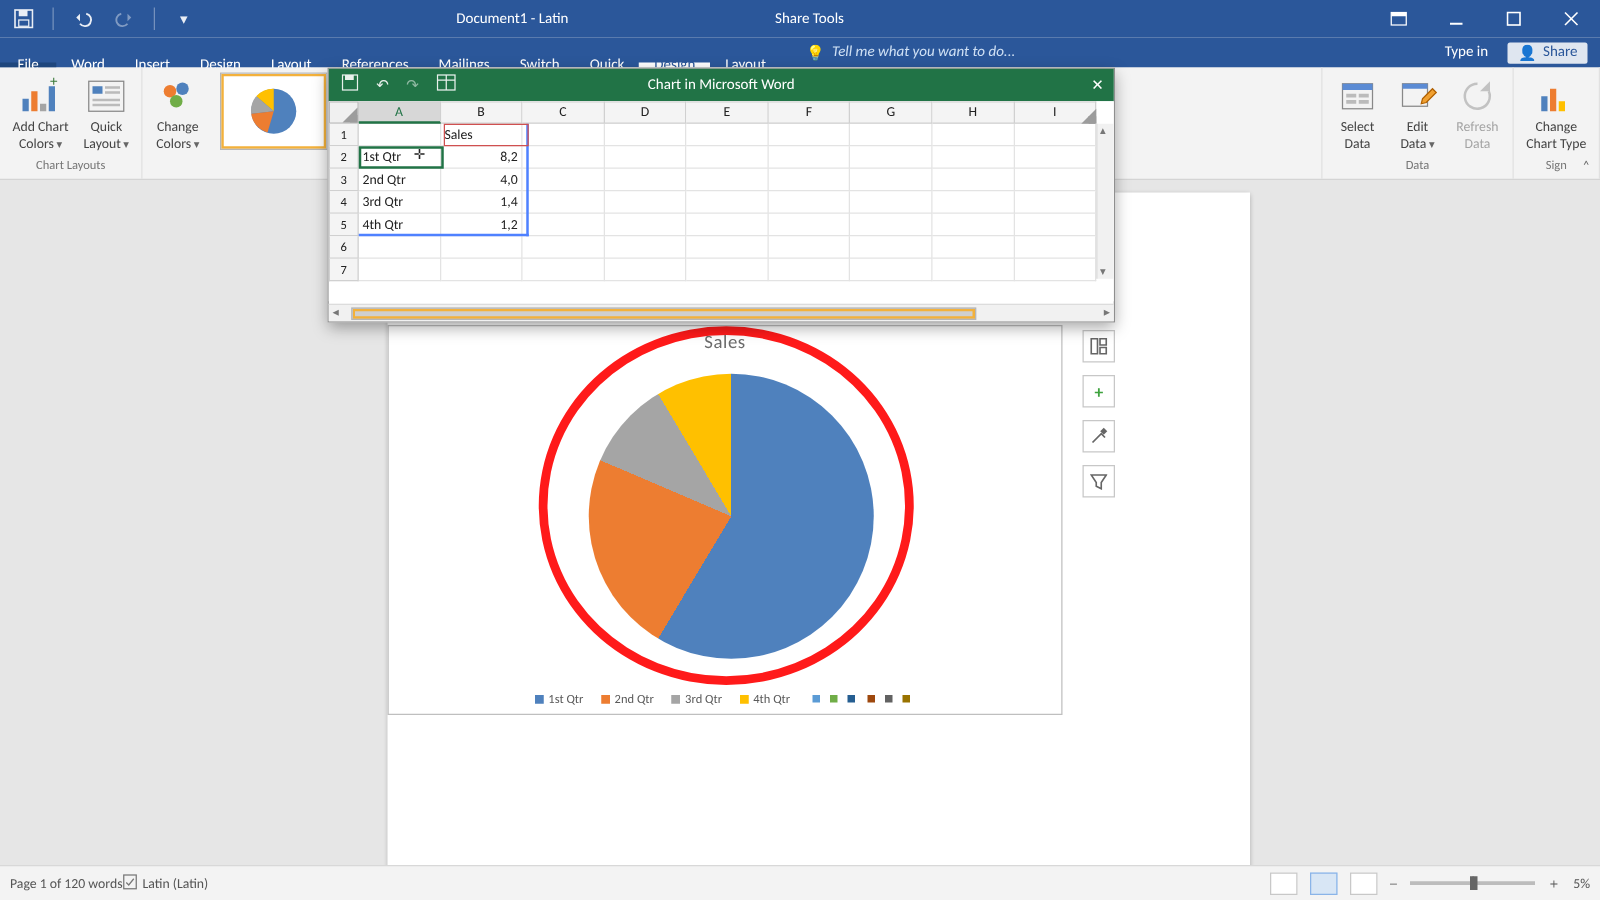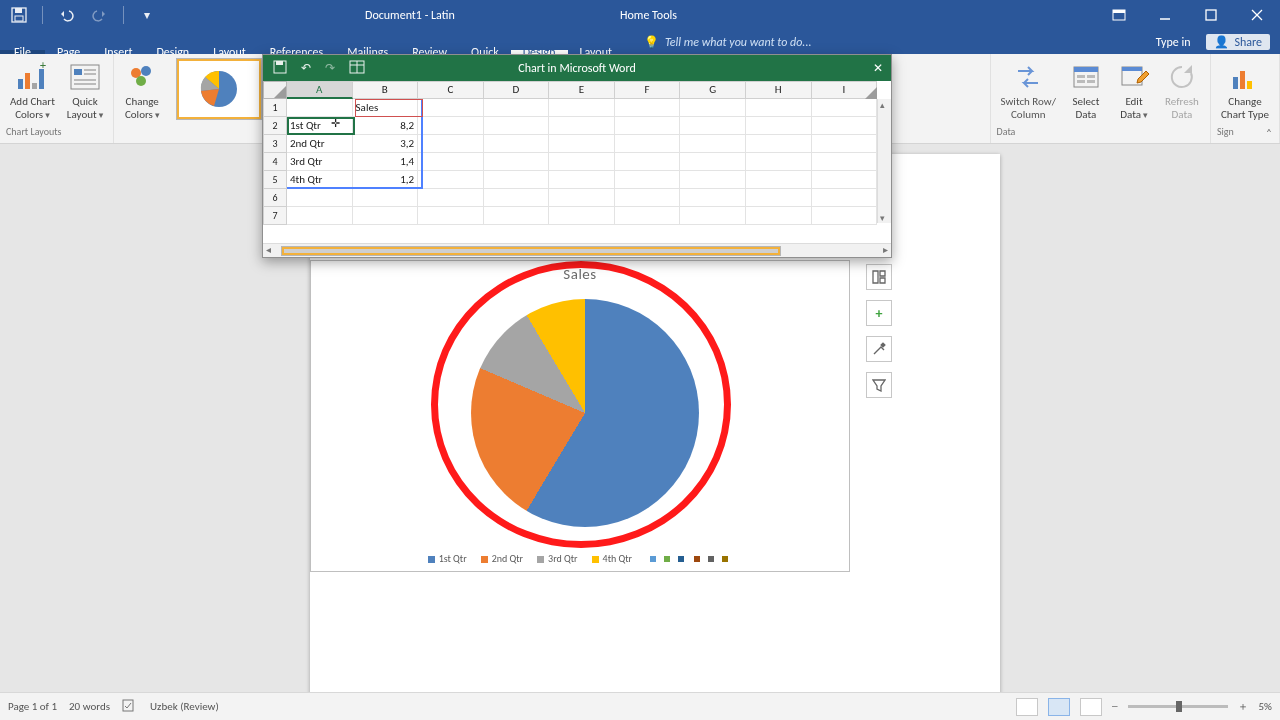--- a/index.html
+++ b/index.html
@@ -31,21 +31,21 @@
   #tabs .right { margin-left:auto; display:flex; align-items:center; padding-right:10px; gap:16px; }
   #tabs .share { display:flex; align-items:center; gap:5px; background:rgba(255,255,255,.85); color:#2b579a; padding:1px 8px; border-radius:2px; }
 
   
   #ribbon {
     height: 90px; background:#f3f3f3; border-bottom:1px solid #d4d4d4; position:relative;
     display:flex; font-size:11px; color:#444;
   }
   .rgroup { border-right:1px solid #e1e1e1; padding:4px 6px 2px 6px; display:flex; flex-direction:column; }
   .rgroup .row { flex:1; display:flex; align-items:flex-start; gap:4px; }
-  .rgroup .cap { height:16px; text-align:left; font-size:10px; color:#777; }
+  .rgroup .cap { height:16px; text-align:center; font-size:10px; color:#777; }
   .rbtn { display:flex; flex-direction:column; align-items:center; justify-content:flex-start; padding:2px 4px; cursor:pointer; line-height:1.15; text-align:center; min-width:44px; }
   .rbtn .ic { width:32px; height:34px; margin-bottom:2px; }
   .rbtn .dd::after { content:" \25BE"; color:#666; font-size:9px; }
   .thumb {
     width:86px; height:62px; border:1px solid #b6b6b6; background:#fff; display:flex; align-items:center; justify-content:center;
     box-shadow: inset 0 0 0 2px #f3b13b;
   }
   #ribbon .collapse { position:absolute; right:8px; bottom:4px; color:#666; cursor:pointer; }
 
   
@@ -115,21 +115,21 @@
   #xl .marq {
     position:absolute; border:2px solid #217346; pointer-events:none;
   }
   #xl .blue-edge { position:absolute; border-right:2px solid #4f81ff; border-bottom:2px solid #4f81ff; pointer-events:none;}
   #xl .hdr-red  { position:absolute; border:1px solid #d05050; pointer-events:none;}
 
   
   #status {
     position:absolute; left:0; right:0; bottom:0; height:28px; background:#f3f3f3;
     border-top:1px solid #d8d8d8; display:flex; align-items:center; font-size:11px; color:#555;
-    padding:12px 8px; gap:12px;
+    padding:12px 8px; gap:0;
   }
   #status .right { margin-left:auto; display:flex; align-items:center; gap:10px; }
   #status .vbtn { width:22px; height:18px; border:1px solid #c8c8c8; background:#fff; }
   #status .vbtn.active { background:#d8e6f5; border-color:#8ab4e8; }
   #status .slider { width:100px; height:3px; background:#bcbcbc; position:relative; }
   #status .slider::before{content:""; position:absolute; left:50%; top:-4px; width:1px; height:11px; background:#888;}
   #status .slider .knob{ position:absolute; left:48px; top:-4px; width:6px; height:11px; background:#666;}
 </style>
 </head>
 <body>
@@ -153,21 +153,21 @@
     <span class="qbtn" style="opacity:.4">
       <svg width="16" height="16" viewBox="0 0 16 16">
           <path d="M5 4a5 5 0 1 0 5 8" fill="none" stroke="#fff" stroke-width="1.5"></path>
           <path d="M13 7l-3-3v6z" fill="#fff"></path>
         </svg>
     </span>
     <span class="sep"></span>
     <span class="qbtn">▾</span>
   </div>
   <span class="doc">Document1 - Latin</span>
-  <span class="tool">Home Tools</span>
+  <span class="tool">Share Tools</span>
   <div class="wins">
     <span class="wbtn">
         <svg width="14" height="12">
           <rect x="1" y="1" width="12" height="10" fill="none" stroke="#fff"></rect>
           <rect x="1" y="1" width="12" height="3" fill="#fff"></rect>
         </svg>
       </span>
     <span class="wbtn">
         <svg width="12" height="12">
           <line x1="1" y1="10" x2="11" y2="10" stroke="#fff" stroke-width="1.5"></line>
@@ -182,27 +182,27 @@
         <svg width="12" height="12">
           <line x1="1" y1="1" x2="11" y2="11" stroke="#fff" stroke-width="1.3"></line>
           <line x1="11" y1="1" x2="1" y2="11" stroke="#fff" stroke-width="1.3"></line>
         </svg>
       </span>
   </div>
 </div>
 
 <div id="tabs">
   <div class="tab file">File</div>
-  <div class="tab">Page</div>
+  <div class="tab">Word</div>
   <div class="tab">Insert</div>
   <div class="tab">Design</div>
   <div class="tab">Layout</div>
   <div class="tab">References</div>
   <div class="tab">Mailings</div>
-  <div class="tab">Review</div>
+  <div class="tab">Switch</div>
   <div class="tab">Quick</div>
   <div class="tab active">Design</div>
   <div class="tab">Layout</div>
   <div class="tell">
     <span class="bulb">💡</span>
     <span>Tell me what you want to do...</span>
   </div>
   <div class="right">
     <span>Type in</span>
     <span class="share">
@@ -271,28 +271,20 @@
     <div class="cap"></div>
   </div>
 
   <div class="rgroup" style="flex:1;border-right:1px solid #e1e1e1">
     <div class="row"></div>
       <div class="cap"></div>
   </div>
 
   <div class="rgroup">
     <div class="row">
-      <div class="rbtn" style="opacity:.9">
-        <svg class="ic" viewBox="0 0 32 32">
-            <path d="M6 10h14l-4-4m4 4-4 4" stroke="#5b8bd4" fill="none" stroke-width="2"></path>
-            <path d="M26 22H12l4 4m-4-4 4-4" stroke="#5b8bd4" fill="none" stroke-width="2"></path>
-          </svg>
-        <span style="white-space:pre-line">Switch Row/
-Column</span>
-      </div>
       <div class="rbtn">
         <svg class="ic" viewBox="0 0 32 32">
             <rect x="4" y="6" width="24" height="20" fill="none" stroke="#888"></rect>
             <rect x="4" y="6" width="24" height="5" fill="#5b8bd4"></rect>
             <rect x="7" y="14" width="8" height="3" fill="#bbb"></rect>
             <rect x="17" y="14" width="8" height="3" fill="#bbb"></rect>
             <rect x="7" y="19" width="8" height="3" fill="#bbb"></rect>
             <rect x="17" y="19" width="8" height="3" fill="#bbb"></rect>
           </svg>
         <span style="white-space:pre-line">Select
@@ -434,21 +426,21 @@
           <div class="c"></div>
           <div class="c"></div>
           <div class="c"></div>
           <div class="c"></div>
           <div class="c"></div>
           <div class="c"></div>
           <div class="c"></div>
         </div>
         <div class="r">
           <div class="c">2nd Qtr</div>
-          <div class="c num">3,2</div>
+          <div class="c num">4,0</div>
           <div class="c"></div>
           <div class="c"></div>
           <div class="c"></div>
           <div class="c"></div>
           <div class="c"></div>
           <div class="c"></div>
           <div class="c"></div>
         </div>
         <div class="r">
           <div class="c">3rd Qtr</div>
@@ -507,21 +499,21 @@
     </div>
 </div>
 
 <div id="status">
   <span>Page 1 of 1</span>
   <span>20 words</span>
   <span><svg width="16" height="14">
         <rect x="1" y="2" width="10" height="11" fill="none" stroke="#777"></rect>
         <path d="M3 8l2 2 4-5" stroke="#777" fill="none"></path>
       </svg></span>
-  <span>Uzbek (Review)</span>
+  <span>Latin (Latin)</span>
   <div class="right">
     <span class="vbtn"></span>
     <span class="vbtn active"></span>
     <span class="vbtn"></span>
     <span>─</span>
     <div class="slider">
         <div class="knob"></div>
       </div>
     <span>＋</span>
     <span>5%</span>

